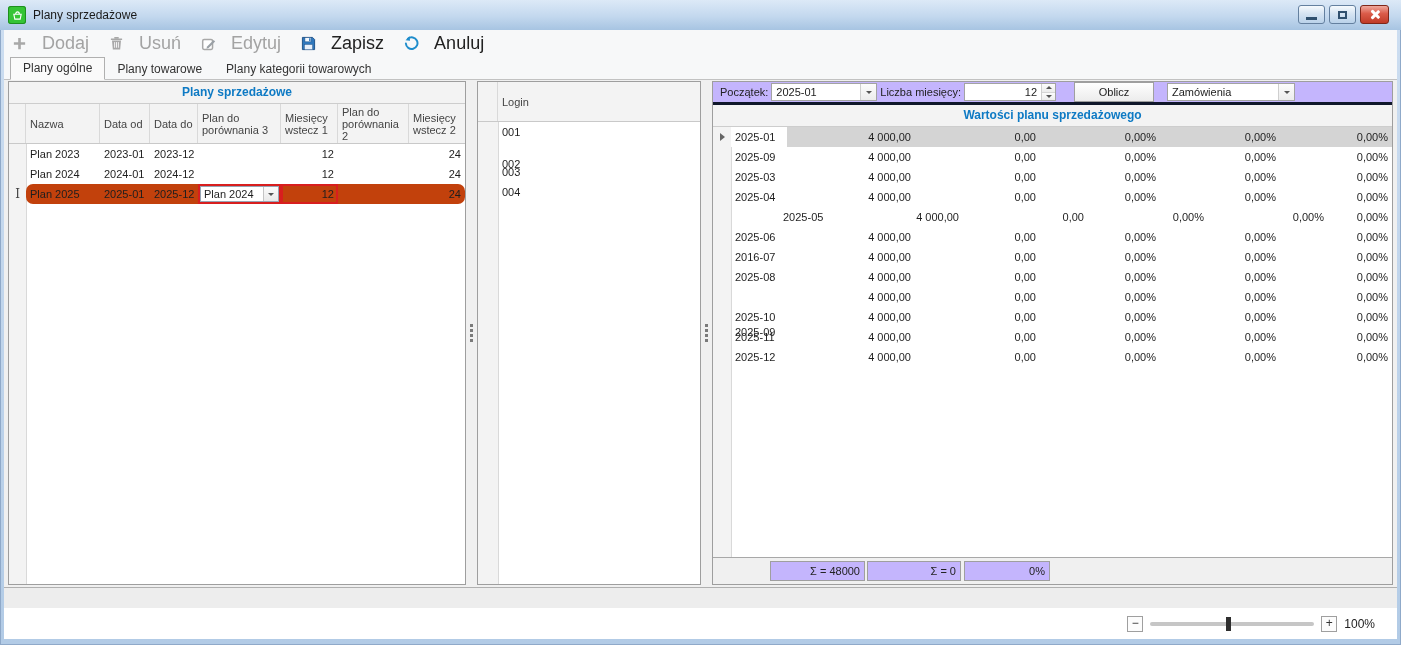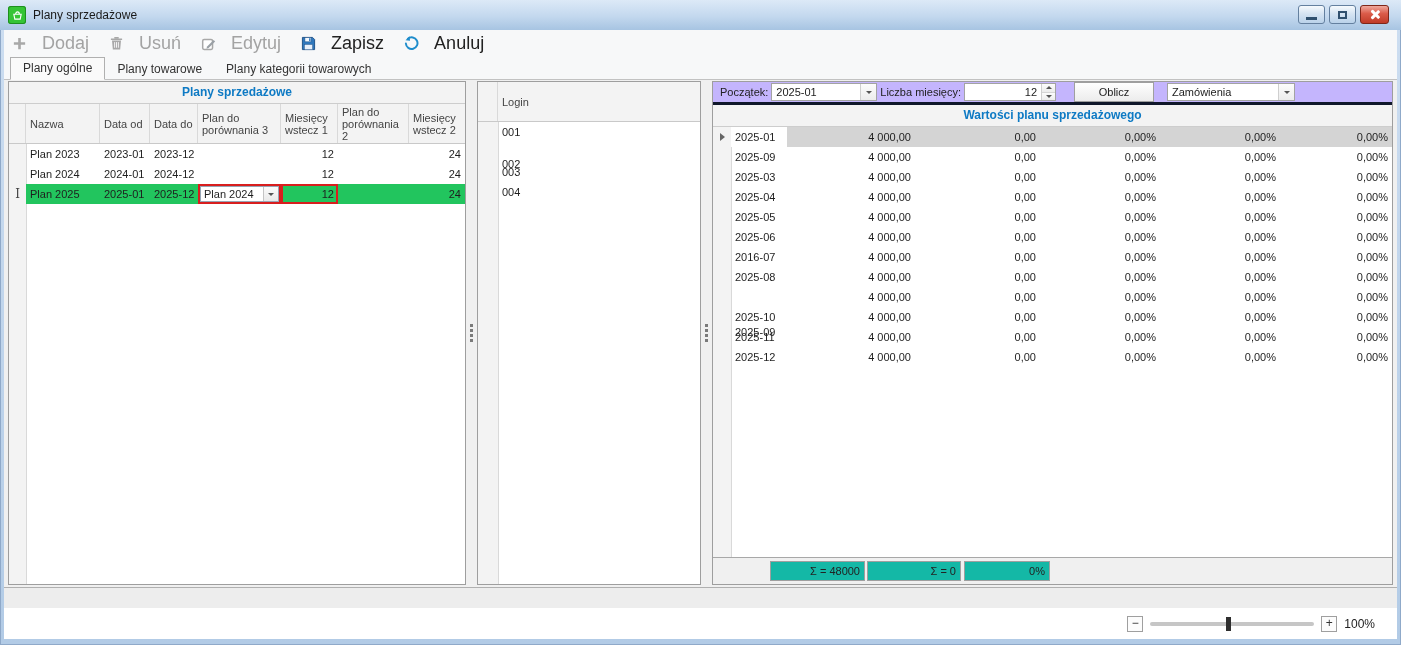--- a/index.html
+++ b/index.html
@@ -47,21 +47,21 @@
   .ghead { display:flex; height:40px; background:#f3f3f3; border-bottom:1px solid #c9c9c9; font-size:11px; color:#444; }
   .gh { border-right:1px solid #d9d9d9; padding:2px 4px; display:flex; align-items:center; line-height:12px; }
   .gh:last-child { border-right:none; }
   .rows { flex:1; position:relative; background:#fff; overflow:hidden; }
   .rows::before { content:""; position:absolute; left:0; top:0; bottom:0; background:#f3f3f3; border-right:1px solid #d9d9d9; }
   .rows.selw17::before { width:17px; } .rows.selw20::before { width:20px; } .rows.selw18::before { width:18px; }
   .grow { display:flex; height:20px; position:relative; font-size:11px; color:#1e1e1e; }
   .rsel { flex:none; display:flex; align-items:center; justify-content:center; height:20px; }
   .rsel.w17{ width:17px; } .rsel.w20{ width:20px; } .rsel.w18{ width:18px; }
   .rcells { flex:1; display:flex; height:20px; }
-  .rcells.rowsel-blue { background:#22c55e; }
+  .rcells.rowsel-blue { background:#c2410c;border-radius:7px; }
   .rcells.rowsel-gray { background:#d4d4d4; }
   .cell { height:20px; line-height:20px; padding:0 4px; white-space:nowrap; overflow:hidden; position:relative; }
   .cell.num { text-align:right; }
   .cell.focus-cell { background:#fff; }
   .redbox::after { content:""; position:absolute; inset:0; border:2px solid #d81e1e; pointer-events:none; }
   .ibeam { font-family:"DejaVu Serif",serif; font-size:12px; color:#444; line-height:12px; }
   .cur-arrow { width:0; height:0; border-left:5px solid #666; border-top:4px solid transparent; border-bottom:4px solid transparent; }
 
   .editor { position:absolute; inset:2px; border:1px solid #97a5b5; background:#fff; display:flex; }
   .ed-val { flex:1; font-size:11px; line-height:14px; padding:0 3px; }
@@ -78,21 +78,21 @@
   .combo .dd { width:16px; border-left:1px solid #cfcfcf; background:linear-gradient(#fcfcfc,#ececec); display:flex; align-items:center; justify-content:center; }
   .spin { height:18px; border:1px solid #a3a3a3; background:#fff; display:flex; }
   .spin .sval { flex:1; font-size:11px; line-height:16px; padding:0 4px; text-align:right; }
   .spin .arrows { width:14px; border-left:1px solid #cfcfcf; display:flex; flex-direction:column; }
   .spin .sbtn { flex:1; background:linear-gradient(#fcfcfc,#ececec); display:flex; align-items:center; justify-content:center; }
   .spin .sbtn:first-child { border-bottom:1px solid #d5d5d5; }
   .btn { height:20px; border:1px solid #9f9f9f; background:linear-gradient(#fefefe,#ececec); font-size:11px; color:#222;
     display:flex; align-items:center; justify-content:center; }
 
   .gfoot { height:27px; background:#f0f0f0; border-top:1px solid #a8a8a8; position:relative; }
-  .sumbox { position:absolute; top:3px; height:20px; background:#14b8a6; border:1px solid #9f9f9f; font-size:11px; line-height:18px; text-align:right; padding:0 4px; color:#222; }
+  .sumbox { position:absolute; top:3px; height:20px; background:#c4b5fd; border:1px solid #9f9f9f; font-size:11px; line-height:18px; text-align:right; padding:0 4px; color:#222; }
 
   
   .graystrip { height:21px; background:#ededed; border-top:1px solid #b0b0b0; }
   .statusbar { height:31px; background:#fff; display:flex; align-items:center; justify-content:flex-end; padding-right:22px; }
   .zoomctl { display:flex; align-items:center; gap:7px; }
   .zbtn { width:16px; height:16px; border:1px solid #9f9f9f; background:#fcfcfc; font-size:12px; line-height:13px; text-align:center; color:#333; }
   .ztrack { width:164px; height:4px; background:#c6c6c6; border-radius:2px; position:relative; }
   .zthumb { position:absolute; left:76px; top:-5px; width:5px; height:14px; background:#2e2e2e; }
   .zval { font-size:12px; color:#222; }
 </style>
@@ -358,21 +358,21 @@
                 <div class="cell num" style="width: 128px;">4 000,00</div>
                 <div class="cell num" style="width: 125px;">0,00</div>
                 <div class="cell num" style="width: 120px;">0,00%</div>
                 <div class="cell num" style="width: 120px;">0,00%</div>
                 <div class="cell num" style="flex: 1 1 0%;">0,00%</div>
               </div>
             </div>
             <div class="grow">
               <div class="rsel w18"></div>
               <div class="rcells">
-                <div class="cell" style="width: 56px;">2025-05</div>
+                <div class="cell" style="width: 56px; margin-left: 48px;">2025-05</div>
                 <div class="cell num" style="width: 128px;">4 000,00</div>
                 <div class="cell num" style="width: 125px;">0,00</div>
                 <div class="cell num" style="width: 120px;">0,00%</div>
                 <div class="cell num" style="width: 120px;">0,00%</div>
                 <div class="cell num" style="flex: 1 1 0%;">0,00%</div>
               </div>
             </div>
             <div class="grow">
               <div class="rsel w18"></div>
               <div class="rcells">

